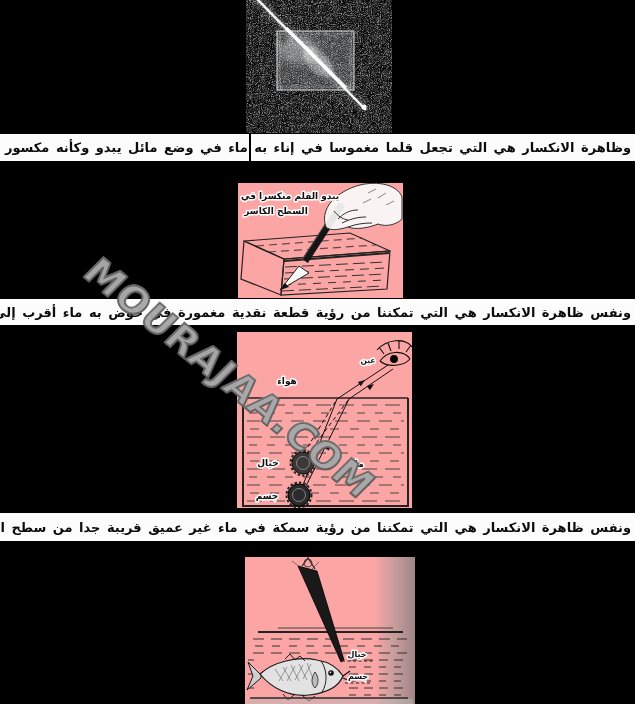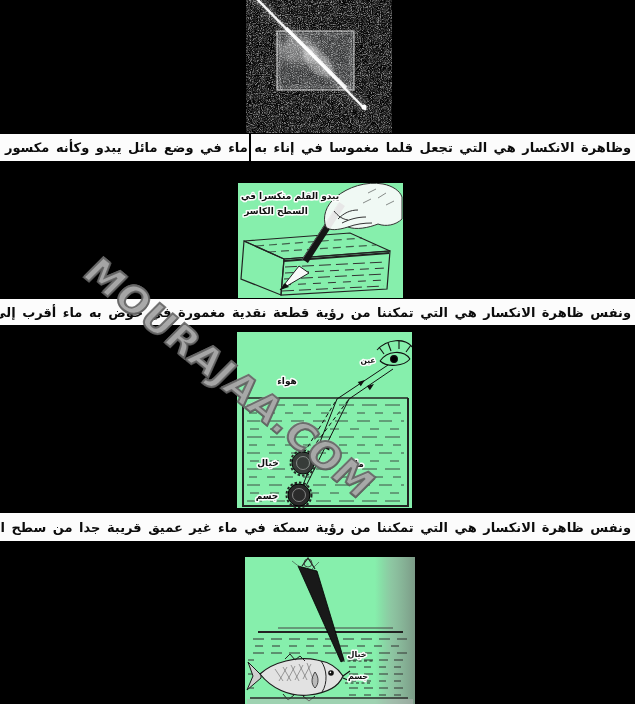--- a/index.html
+++ b/index.html
@@ -9,21 +9,21 @@
   
   .strip{left:0;width:635px;background:#fcfcfc;color:#0c0c0c;direction:rtl;
          display:flex;align-items:center;overflow:hidden;}
   .strip .cap{white-space:nowrap;padding-right:4px;font-weight:bold;font-size:13px;
               word-spacing:2px;letter-spacing:0.1px;font-family:"DejaVu Sans",sans-serif;}
   #strip1{top:134px;height:27px;}
   #strip2{top:299px;height:26px;z-index:3;}
   #strip3{top:513px;height:28px;}
   .vline{top:0;width:2px;height:100%;background:#000;left:249px;}
   
-  .figbox{background:#86efac;}
+  .figbox{background:#fca5a5;}
   #photo{left:246px;top:0;width:146px;height:133px;background:#000;}
   #diagram2{left:238px;top:183px;width:165px;height:115px;}
   #diagram3{left:237px;top:332px;width:175px;height:176px;}
   #diagram4{left:245px;top:557px;width:170px;height:147px;z-index:2;}
   svg{display:block;}
   svg text{font-family:"DejaVu Sans",sans-serif;font-weight:bold;fill:#101010;
            paint-order:stroke;stroke:#fcfcfc;stroke-width:3px;stroke-linejoin:round;}
   
   #watermark{left:106px;top:250px;transform:rotate(39deg) skewX(-6deg);transform-origin:0 0;
              font-size:38px;font-weight:bold;font-family:"DejaVu Sans",sans-serif;

